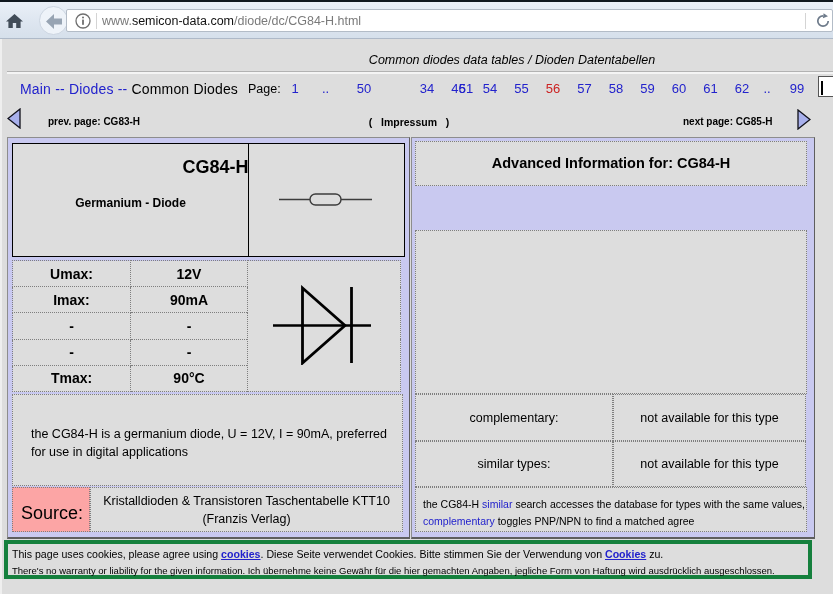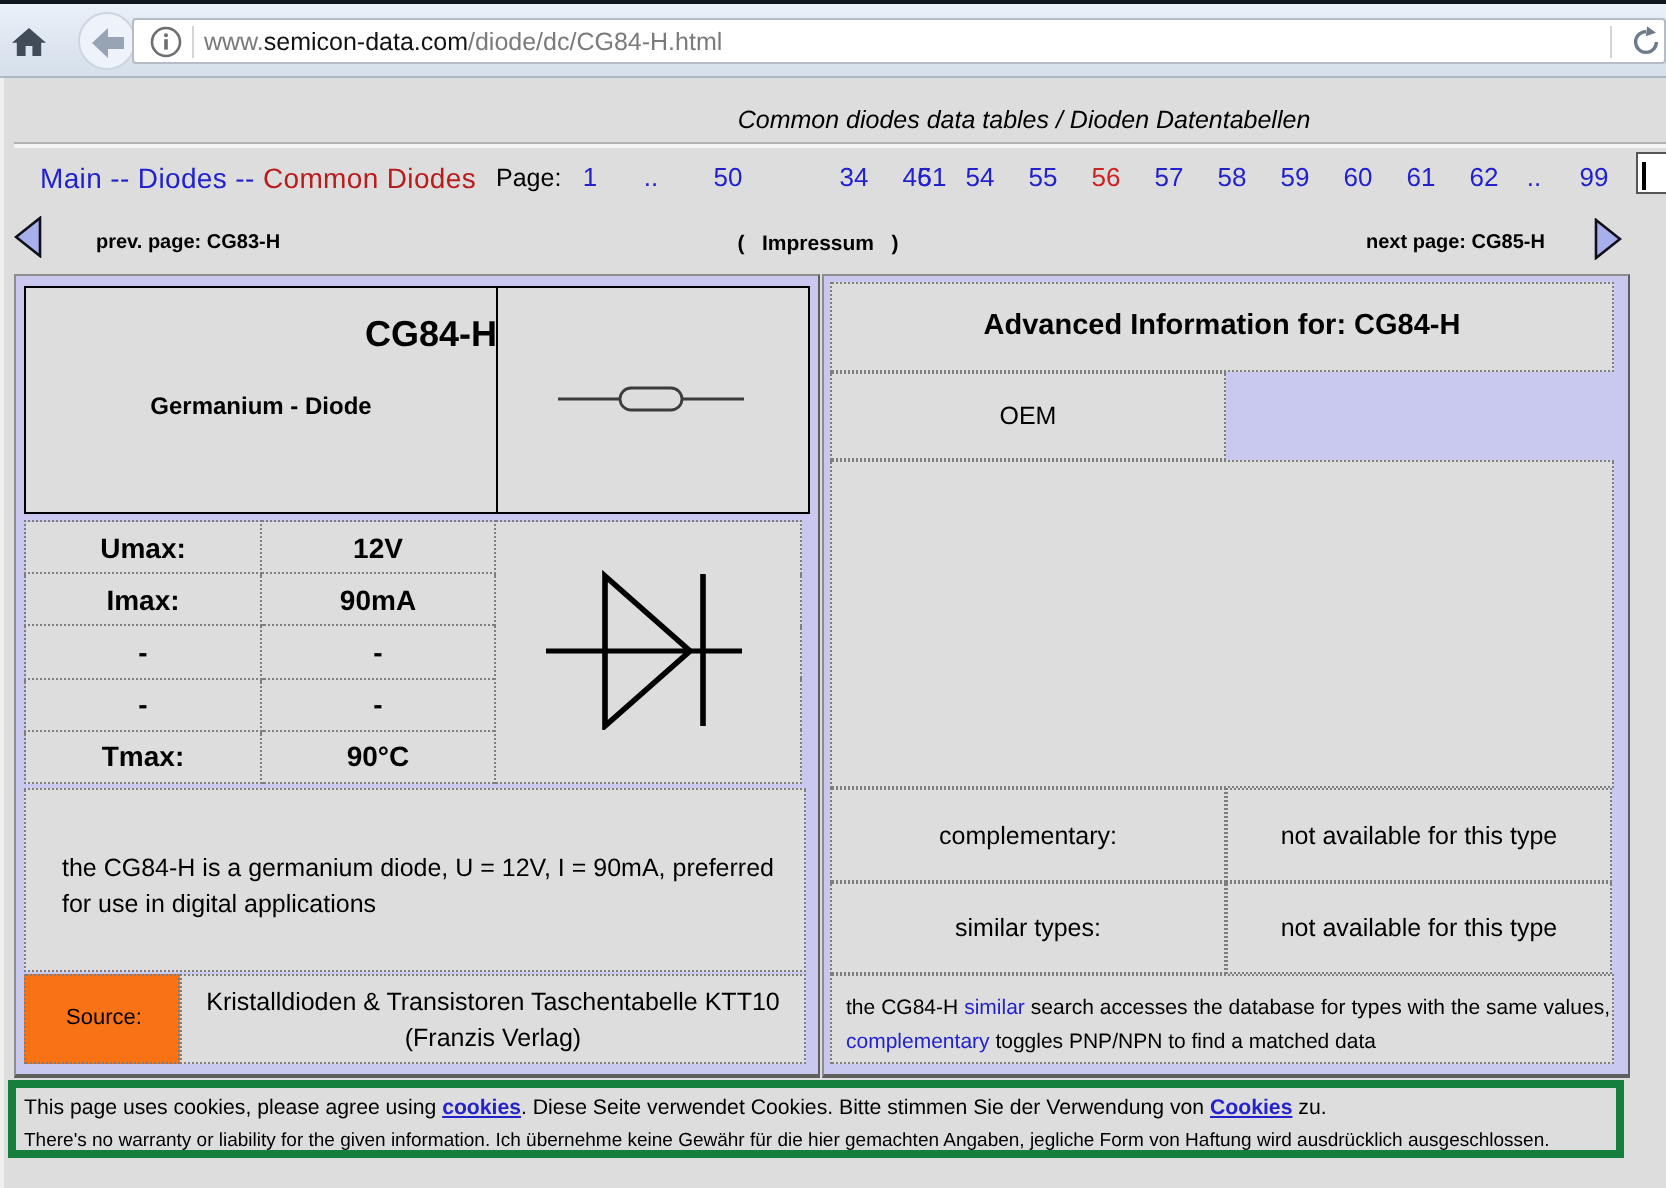--- a/index.html
+++ b/index.html
@@ -32,21 +32,21 @@
 
   .site-title { position:absolute; left:512px; top:53px; transform:translateX(-50%);
                 font-style:italic; font-size:12.5px; color:#000; white-space:nowrap; }
 
   .groove { position:absolute; left:7px; top:71px; width:826px; height:3px;
             background:linear-gradient(#b2b2b2 40%, #f4f4f4 40%); }
 
   .breadcrumb { position:absolute; left:20px; top:81px; font-size:14px; letter-spacing:0.18px; white-space:nowrap; }
   .crumb-link { color:#2222cc; text-decoration:none; }
   .crumb-sep { color:#2222cc; }
-  .crumb-current { color:#b91c1c; }
+  .crumb-current { color:#000000; }
 
   .page-label { position:absolute; left:248px; top:82px; font-size:12.5px; color:#000; }
   .page-num { position:absolute; top:81px; transform:translateX(-50%); font-size:13px; color:#2222cc; text-decoration:none; }
   .page-num.current { color:#cc2222; }
   .page-input { position:absolute; left:818px; top:76px; width:22px; height:21px; background:#fff;
                 border:1px solid #555; }
   .caret { position:absolute; left:2px; top:4px; width:2px; height:14px; background:#000; }
 
   .pager-tri { position:absolute; }
   .pager-prev-label { position:absolute; left:48px; top:116px; font-size:10px; font-weight:bold; color:#000; }
@@ -76,21 +76,21 @@
                text-align:center; color:#000; }
 
   
   .descbox { position:absolute; left:4px; top:256px; width:391px; height:92px; border:1px dotted #7e7e7e;
              background:#ddd; font-size:12.5px; color:#000; }
   .descbox .inner { position:absolute; left:18px; top:30px; line-height:18px; }
 
   
   .srcrow { position:absolute; left:4px; top:349px; width:391px; height:45px; }
   .srcrow .lbl { position:absolute; left:0; top:0; width:78px; height:45px; border:1px dotted #7e7e7e;
-                 background:#f97316; font-size:11px; }
+                 background:#fca5a5; font-size:18px; }
   .srcrow .lbl span { position:absolute; left:0; top:15px; width:78px; text-align:center; }
   .srcrow .val { position:absolute; left:78px; top:0; width:313px; height:45px; border:1px dotted #7e7e7e;
                  background:#ddd; font-size:12.5px; text-align:center; }
   .srcrow .val .inner { position:absolute; left:0; top:4px; width:311px; line-height:18px; }
 
   
   .rp-cell { position:absolute; border:1px dotted #7e7e7e; background:#ddd; }
   .adv-title { left:3px; top:3px; width:392px; height:45px; font-size:14.5px; font-weight:bold; text-align:center; }
   .adv-title span { display:block; margin-top:13px; }
   .rp-row-lbl { font-size:12.5px; text-align:center; }
@@ -249,41 +249,38 @@
       </div>
     </div>
   </div>
 </div>
 
 <div class="panel panel-right">
   <div class="rp-cell adv-title">
       <span>Advanced Information for: CG84-H</span>
     </div>
 
-  <div class="rp-cell rp-row-lbl vcenter" style="left:3px; top:48px; width:198px; height:44px;">
-      <span>OEM</span>
-    </div>
 
   <div class="rp-cell" style="left:3px; top:92px; width:392px; height:164px;"></div>
 
   <div class="rp-cell rp-row-lbl vcenter" style="left:3px; top:256px; width:198px; height:47px;">
       <span>complementary:</span>
     </div>
   <div class="rp-cell rp-row-val vcenter" style="left:201px; top:256px; width:193px; height:47px;">
       <span>not available for this type</span>
     </div>
 
   <div class="rp-cell rp-row-lbl vcenter" style="left:3px; top:303px; width:198px; height:46px;">
       <span>similar types:</span>
     </div>
   <div class="rp-cell rp-row-val vcenter" style="left:201px; top:303px; width:193px; height:46px;">
       <span>not available for this type</span>
     </div>
 
   <div class="rp-cell rp-note">
-      <div class="inner" id="note-text"><span>the CG84-H </span><a class="note-link">similar</a><span> search accesses the database for types with the same values, </span><a class="note-link">complementary</a><span> toggles PNP/NPN to find a matched data</span></div>
+      <div class="inner" id="note-text"><span>the CG84-H </span><a class="note-link">similar</a><span> search accesses the database for types with the same values, </span><a class="note-link">complementary</a><span> toggles PNP/NPN to find a matched agree</span></div>
     </div>
 </div>
 
 <div class="footer">
   <div class="l1" id="footer-line1"><span>This page uses cookies, please agree using </span><a class="cookie-link">cookies</a><span>. Diese Seite verwendet Cookies. Bitte stimmen Sie der Verwendung von </span><a class="cookie-link">Cookies</a><span> zu.</span></div>
   <div class="l2">There's no warranty or liability for the given information. Ich übernehme keine Gewähr für die hier gemachten Angaben, jegliche Form von Haftung wird ausdrücklich ausgeschlossen.</div>
 </div>
 
 </body></html>

